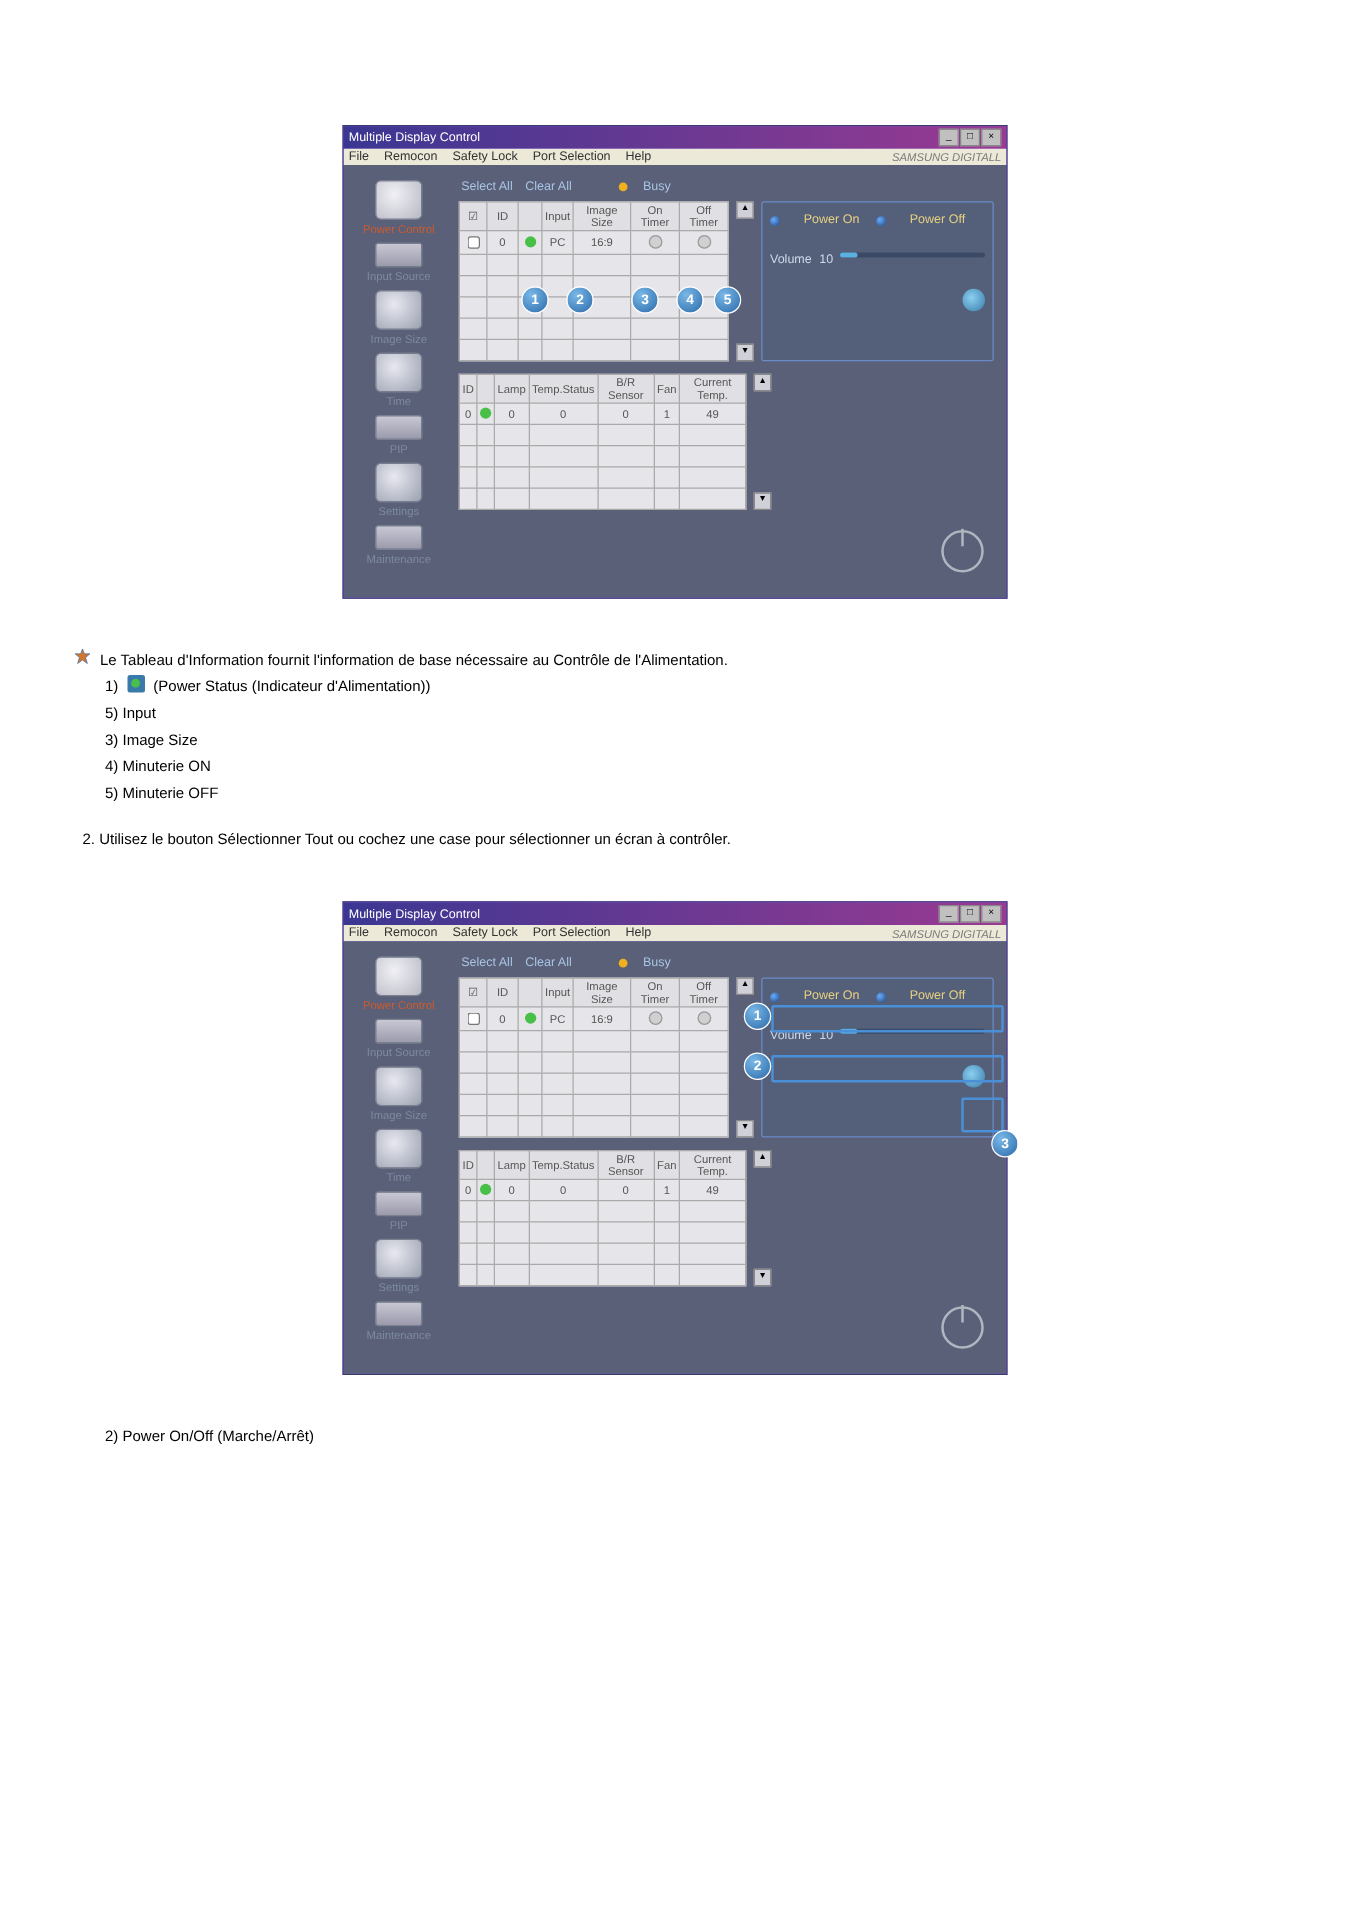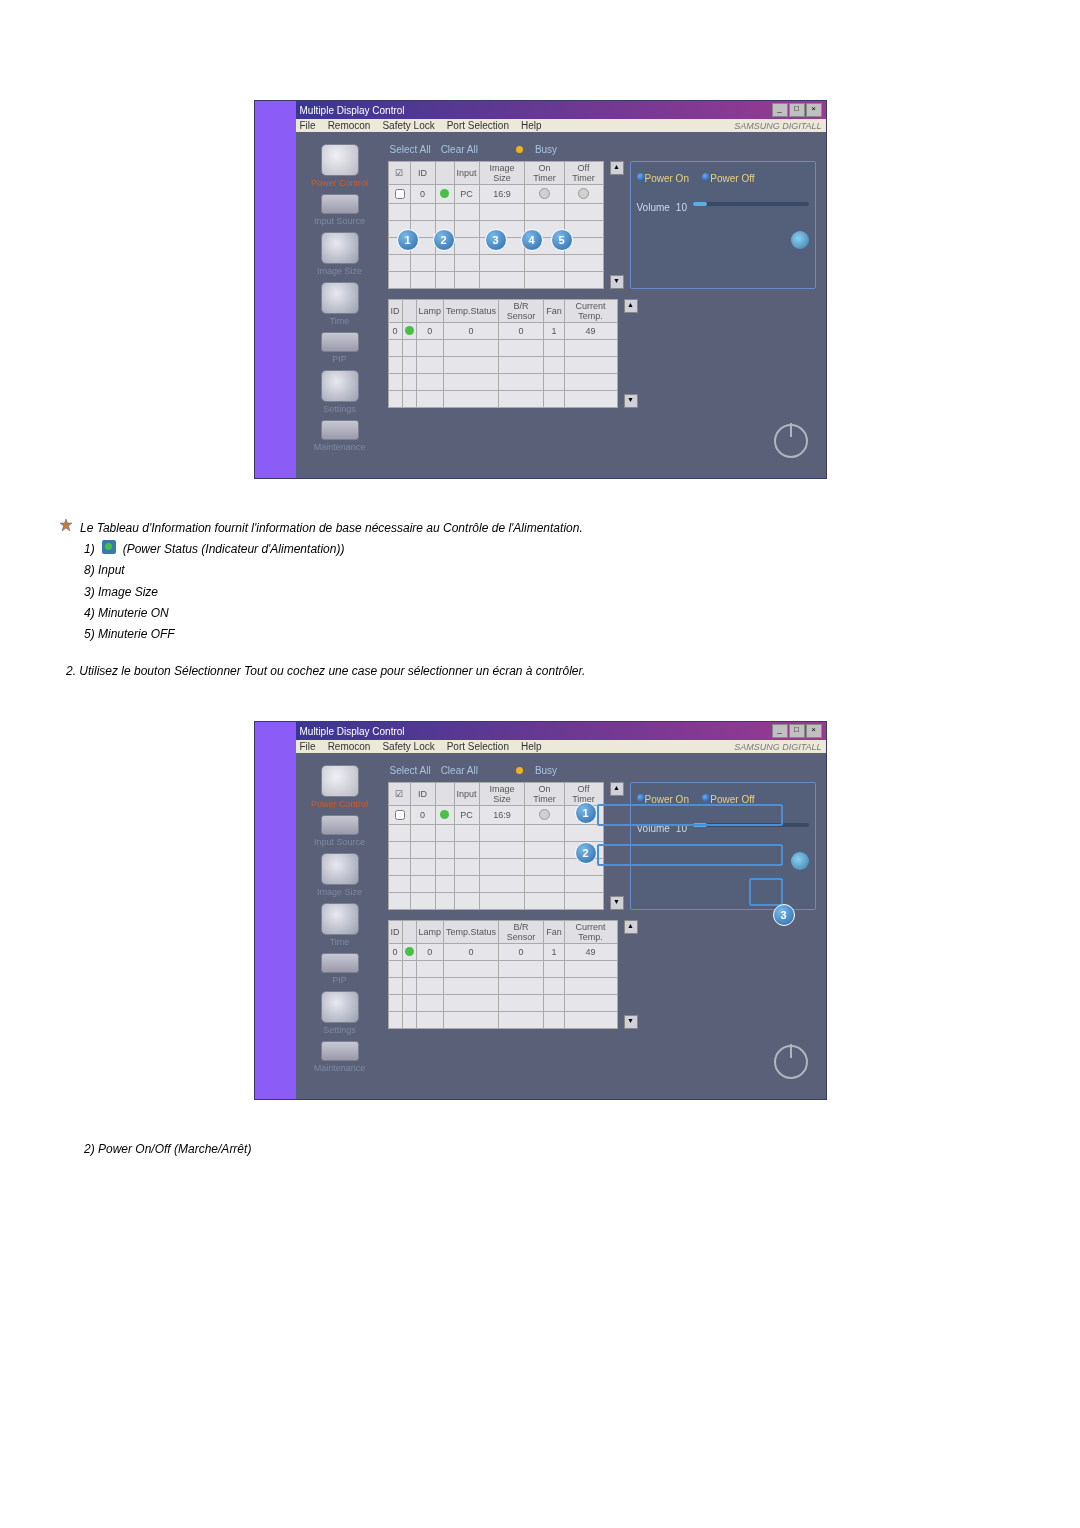--- a/index.html
+++ b/index.html
@@ -12,21 +12,20 @@
     width: 1080px;
   }
   .page {
     padding: 100px 60px 60px 60px;
   }
   .app-window {
     width: 530px;
     margin: 0 auto 40px auto;
     border: 1px solid #3a3a6a;
     background: #8b5cf6;
-    padding-left: 41px;
   }
   .titlebar {
     background: linear-gradient(to right, #3a3792, #9a3a92);
     color: #fff;
     font-size: 10px;
     padding: 2px 4px;
     display: flex;
     justify-content: space-between;
     align-items: center;
   }
@@ -146,22 +145,22 @@
   }
   .side-controls {
     width: 172px;
     border: 1px solid #6a8ac8;
     border-radius: 2px;
     padding: 8px 6px;
     background: #54607a;
   }
   .pbtn {
     display: inline-flex;
-    align-items: flex-start;
-    gap: 0;
+    align-items: flex-end;
+    gap: 19px;
     font-size: 10px;
     color: #e8d080;
     margin-right: 10px;
   }
   .pbtn .rad {
     width: 8px; height: 8px;
     border-radius: 50%;
     background: radial-gradient(circle at 35% 35%, #6af, #247);
     display: inline-block;
   }
@@ -226,21 +225,21 @@
     border-radius: 50%;
     background: radial-gradient(circle at 35% 30%, #7ab8e8, #2a6aa8);
     border: 1px solid #fff;
     color: #fff;
     font-size: 11px;
     font-weight: bold;
     text-align: center;
     line-height: 20px;
   }
   
-  .desc-block { margin: 10px 0 40px 0; font-style: italic; }
+  .desc-block { margin: 10px 0 40px 0; }
   .desc-line {
     display: flex;
     align-items: flex-start;
     gap: 4px;
     margin: 2px 0;
     line-height: 1.6;
   }
   .star {
     width: 12px; height: 12px;
     display: inline-block;
@@ -541,21 +540,21 @@
           </svg>
       </span>
       <span>Le Tableau d'Information fournit l'information de base nécessaire au Contrôle de l'Alimentation.</span>
     </div>
     <div class="desc-line indented">
       <span>1)</span>
       <span class="inline-icon green-dot"></span>
       <span>(Power Status (Indicateur d'Alimentation))</span>
     </div>
     <div class="desc-line indented">
-        <span>8) Input</span>
+        <span>5) Input</span>
       </div>
     <div class="desc-line indented">
         <span>3) Image Size</span>
       </div>
     <div class="desc-line indented">
         <span>4) Minuterie ON</span>
       </div>
     <div class="desc-line indented">
         <span>5) Minuterie OFF</span>
       </div>

